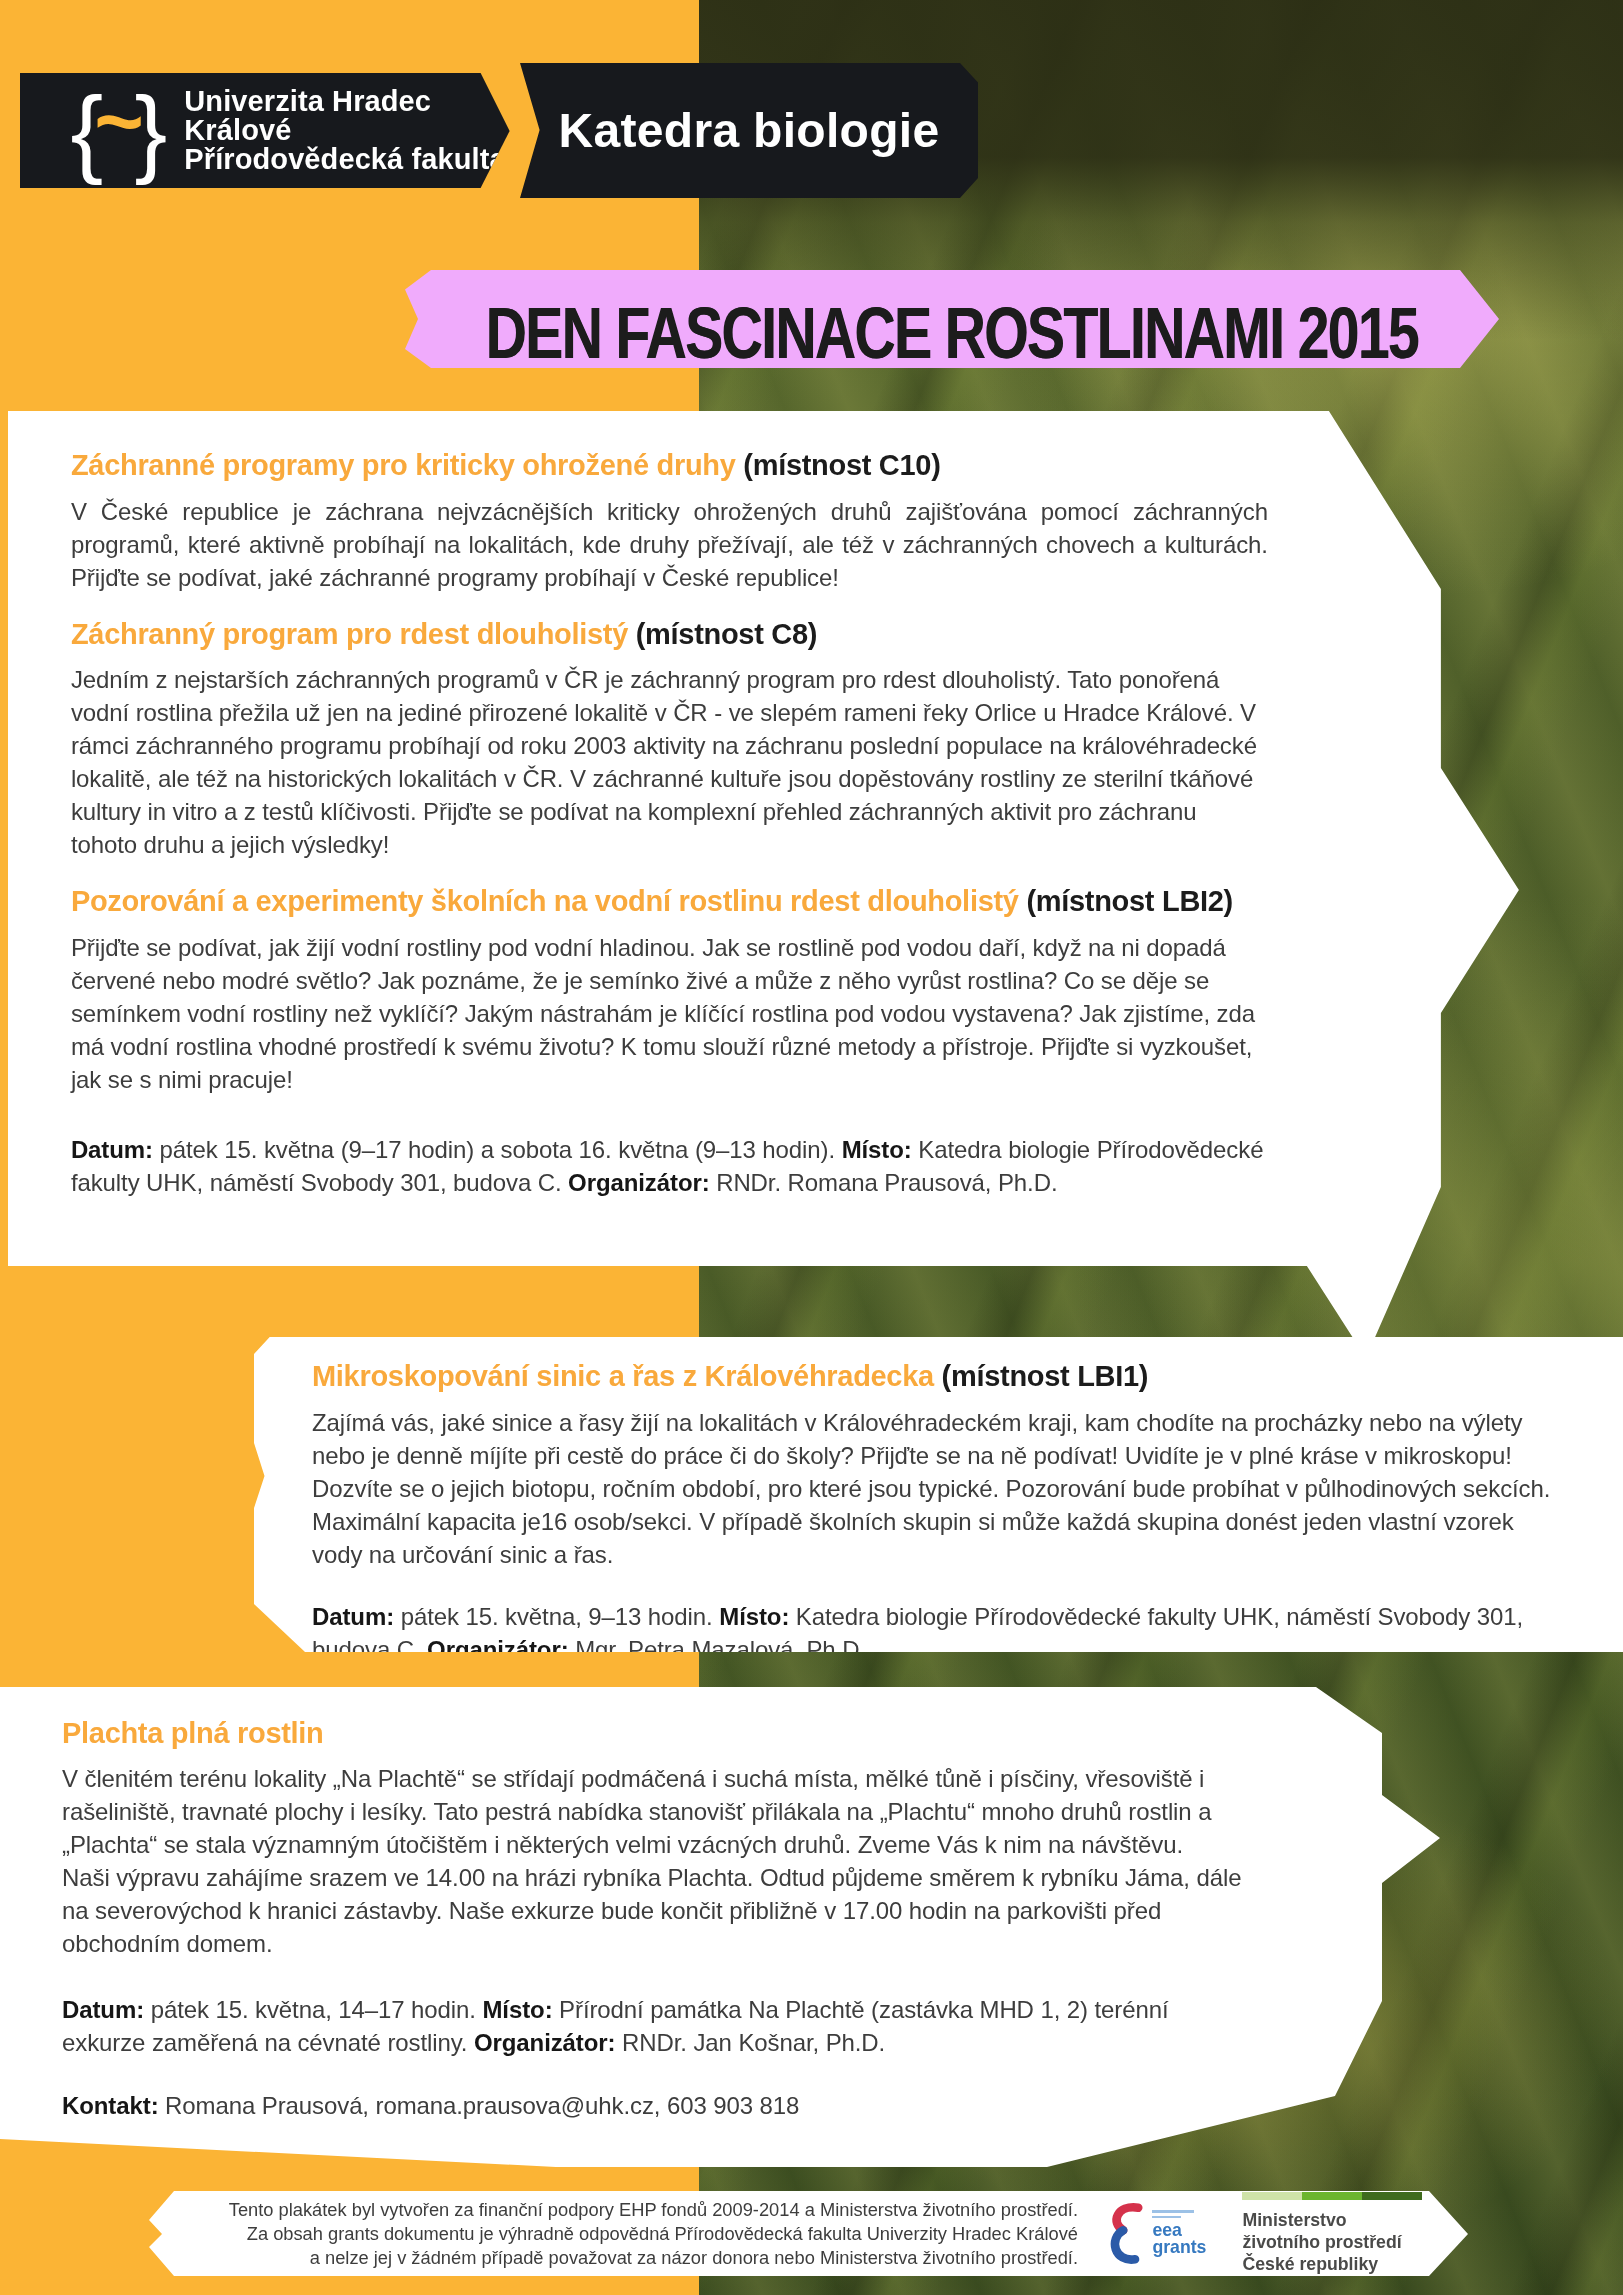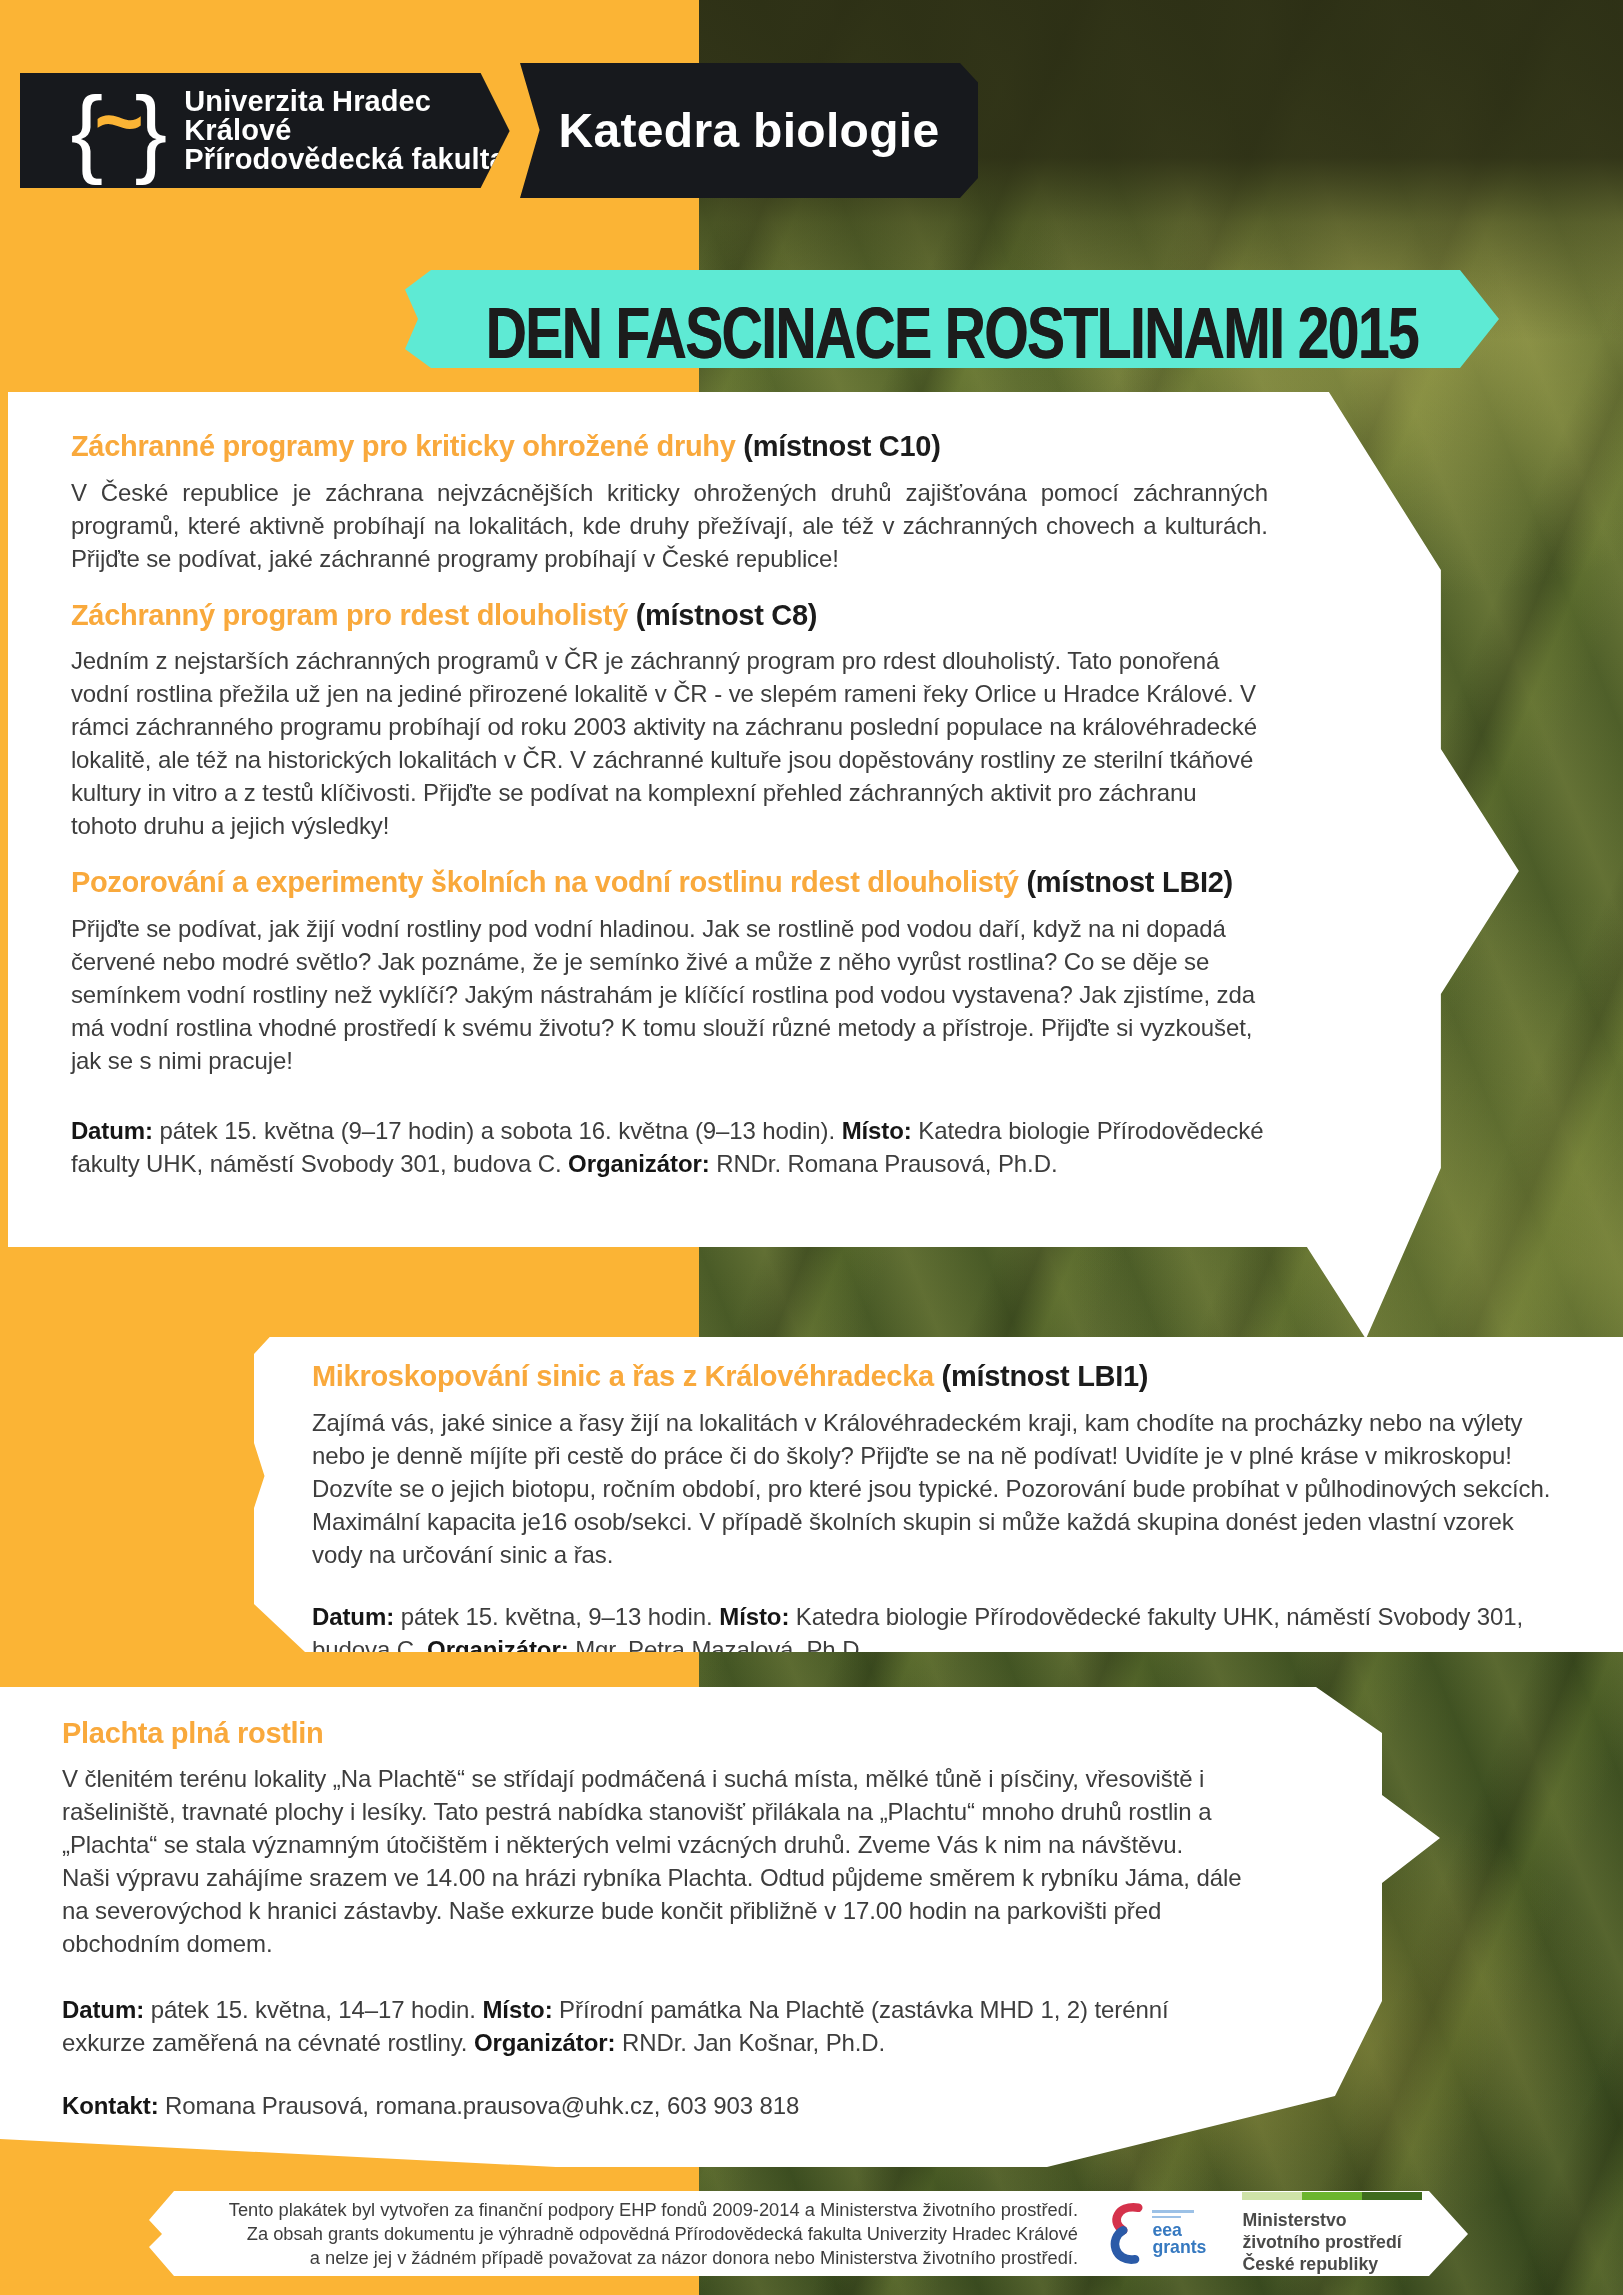--- a/index.html
+++ b/index.html
@@ -35,33 +35,33 @@
   .logo .tilde{font-size:85px;font-weight:700;color:#FBB435;line-height:1;margin:0 -9.2px;transform:translateY(-9.2px);}
   .univ-text{margin-left:17px;font-size:29px;line-height:29px;font-weight:700;letter-spacing:0.1px;}
   .badge-dept{
     left:520px;top:63px;width:458px;height:135px;
     clip-path:polygon(0 0,440px 0,458px 19.6px,458px 115px,440px 135px,0 135px,19.6px 67px);
     display:flex;align-items:center;justify-content:center;
   }
   .badge-dept span{font-size:48px;font-weight:700;letter-spacing:0.3px;}
   
   .title-ribbon{
-    position:absolute;left:405px;top:270px;width:1094px;height:125px;background:#5eead4;
+    position:absolute;left:405px;top:270px;width:1094px;height:125px;background:#f0abfc;
     clip-path:polygon(26px 0,1055px 0,1094px 49px,1055px 98px,26px 98px,0 79px,13px 49px,0 19.6px);
     display:flex;align-items:center;justify-content:center;
   }
   .title-ribbon h1{
     margin:0;font-size:73px;font-weight:700;letter-spacing:-2px;color:#1c1c1c;
     transform:scaleX(.78);transform-origin:center;white-space:nowrap;
     text-shadow:0.7px 0 0 currentColor;
   }
   
   .block{position:absolute;background:#fff;}
   .block-main{
-    left:7.9px;top:392px;width:1512px;height:947px;
+    left:7.9px;top:411px;width:1512px;height:947px;
     clip-path:polygon(0 0,1321px 0,1433px 178px,1433px 357px,1511px 479px,1433px 602px,1433px 776px,1358px 947px,1299px 855px,0 855px);
     padding:36px 0 0 63px;box-sizing:border-box;
   }
   .block-mikro{
     left:254px;top:1337px;width:1369px;height:315px;
     clip-path:polygon(15.7px 0,1369px 0,1369px 315px,51px 315px,0 267px,0 171px,10.5px 139px,0 106px,0 17px);
     padding:21px 62px 0 58px;box-sizing:border-box;
   }
   .block-plachta{
     left:0;top:1687px;width:1473px;height:484px;

